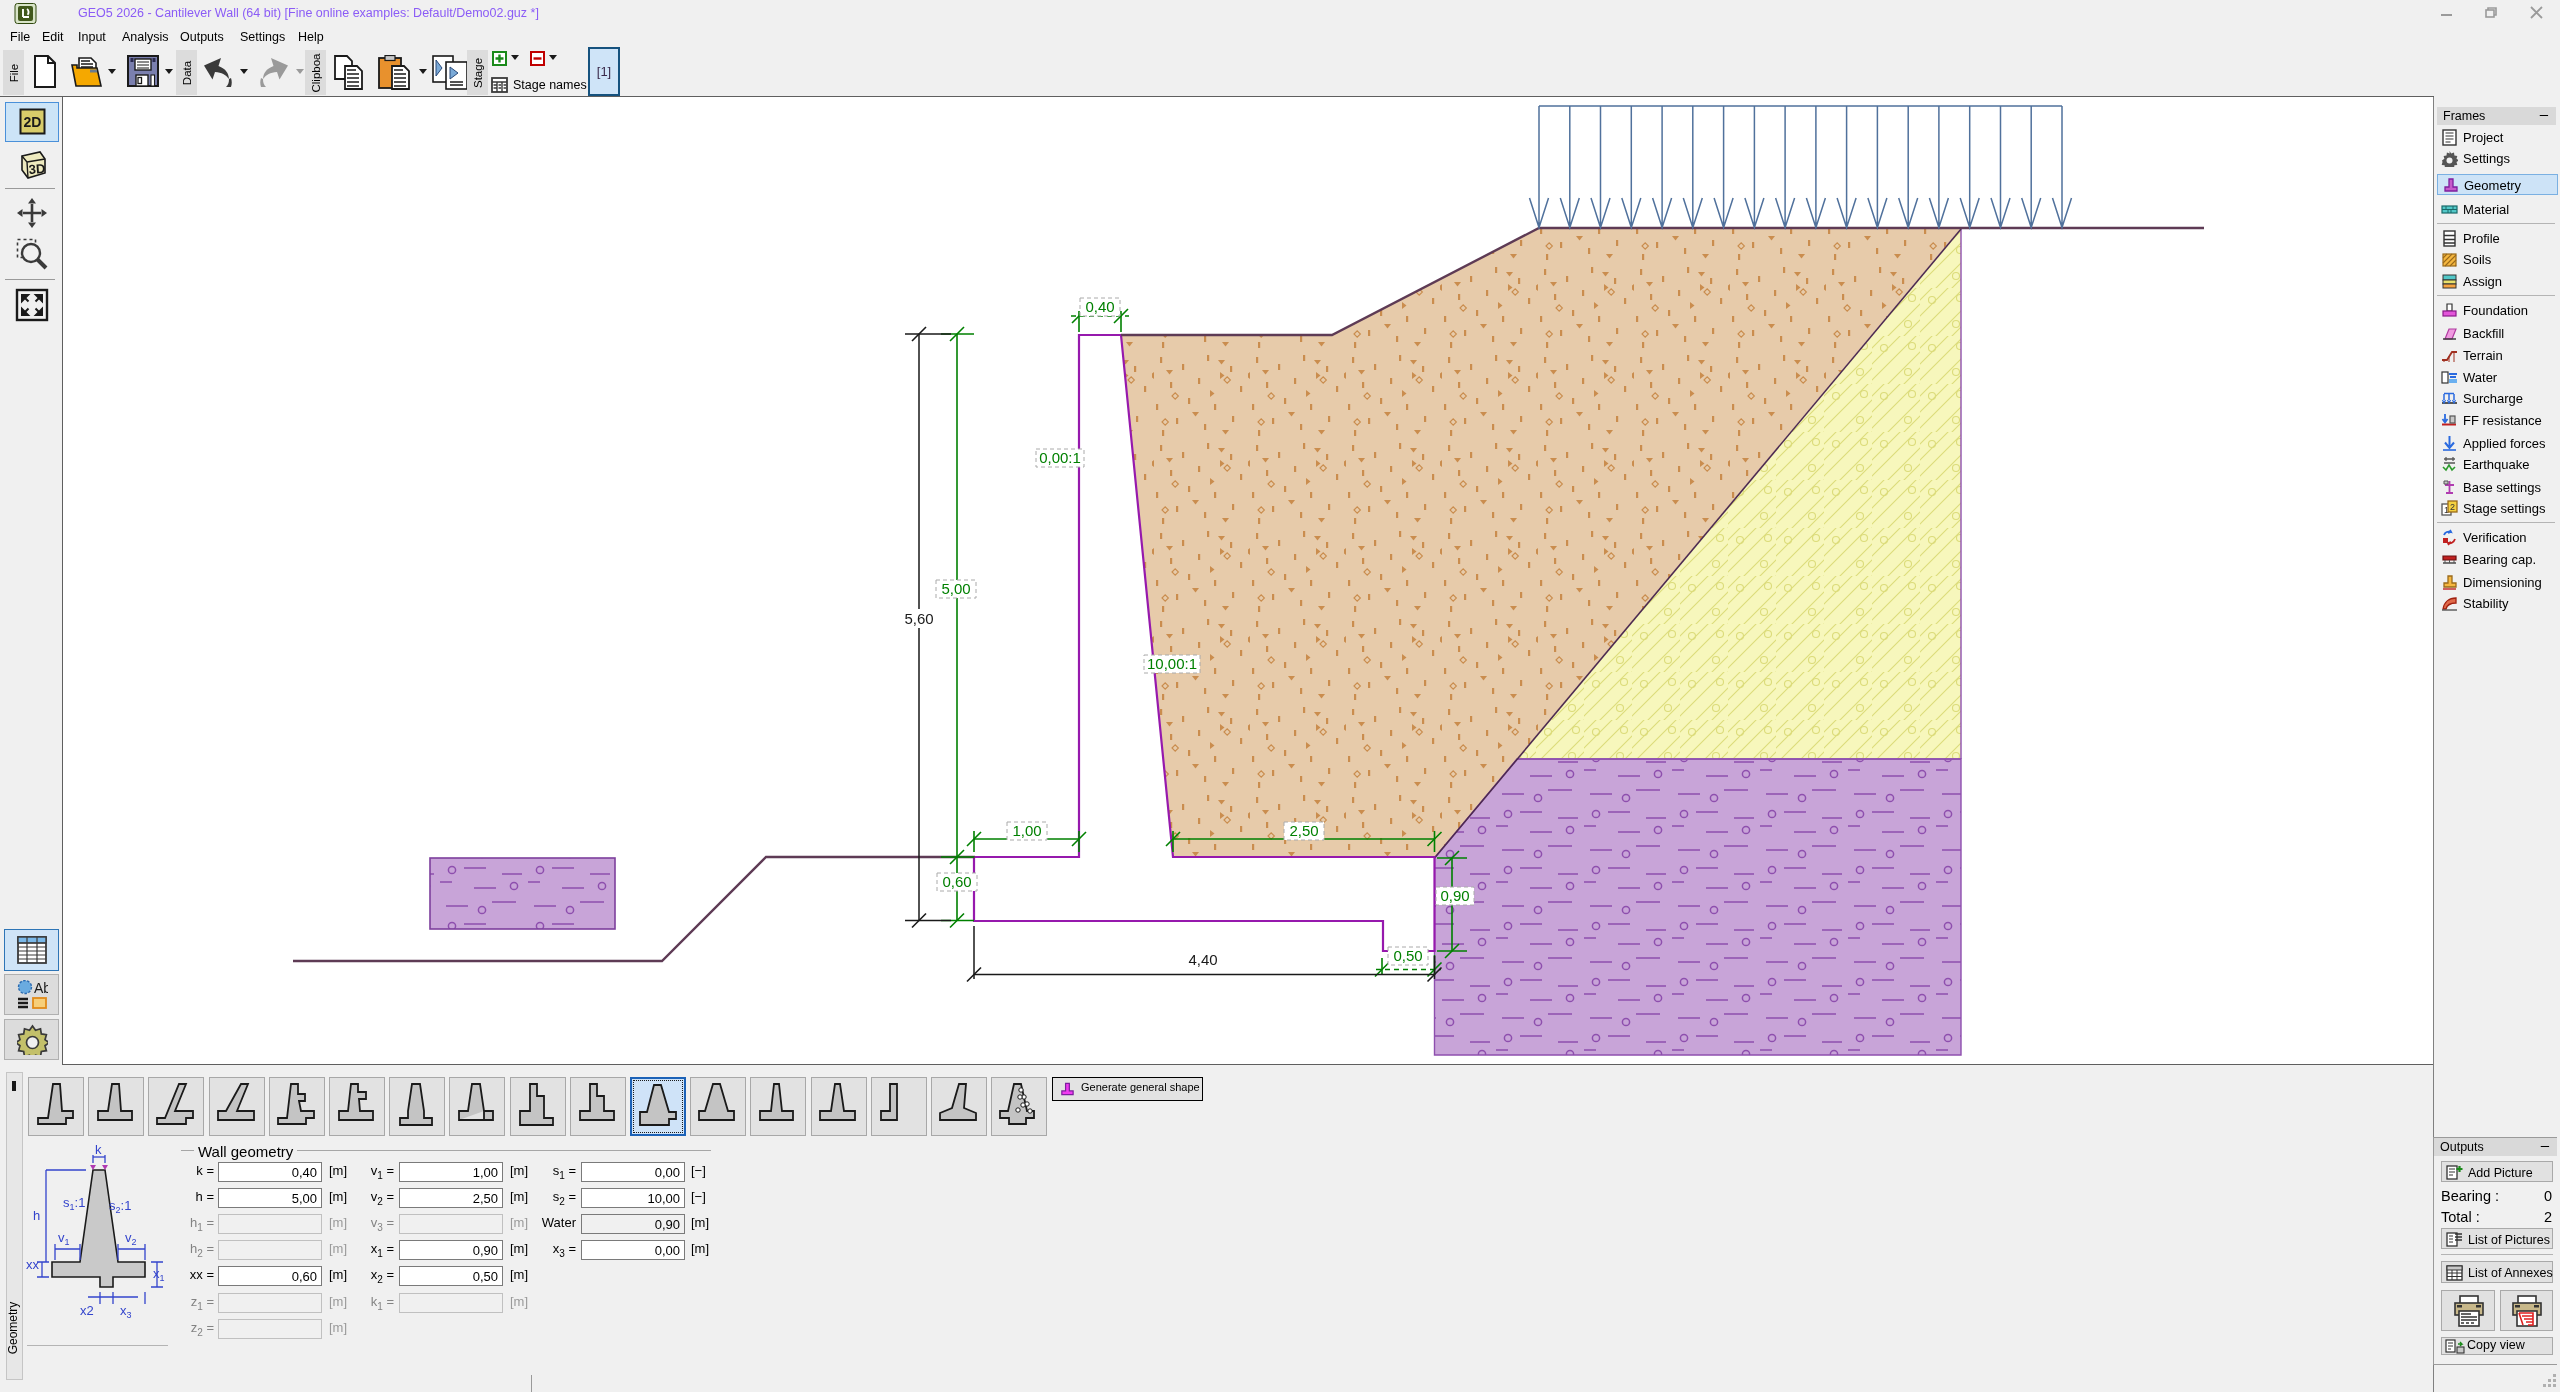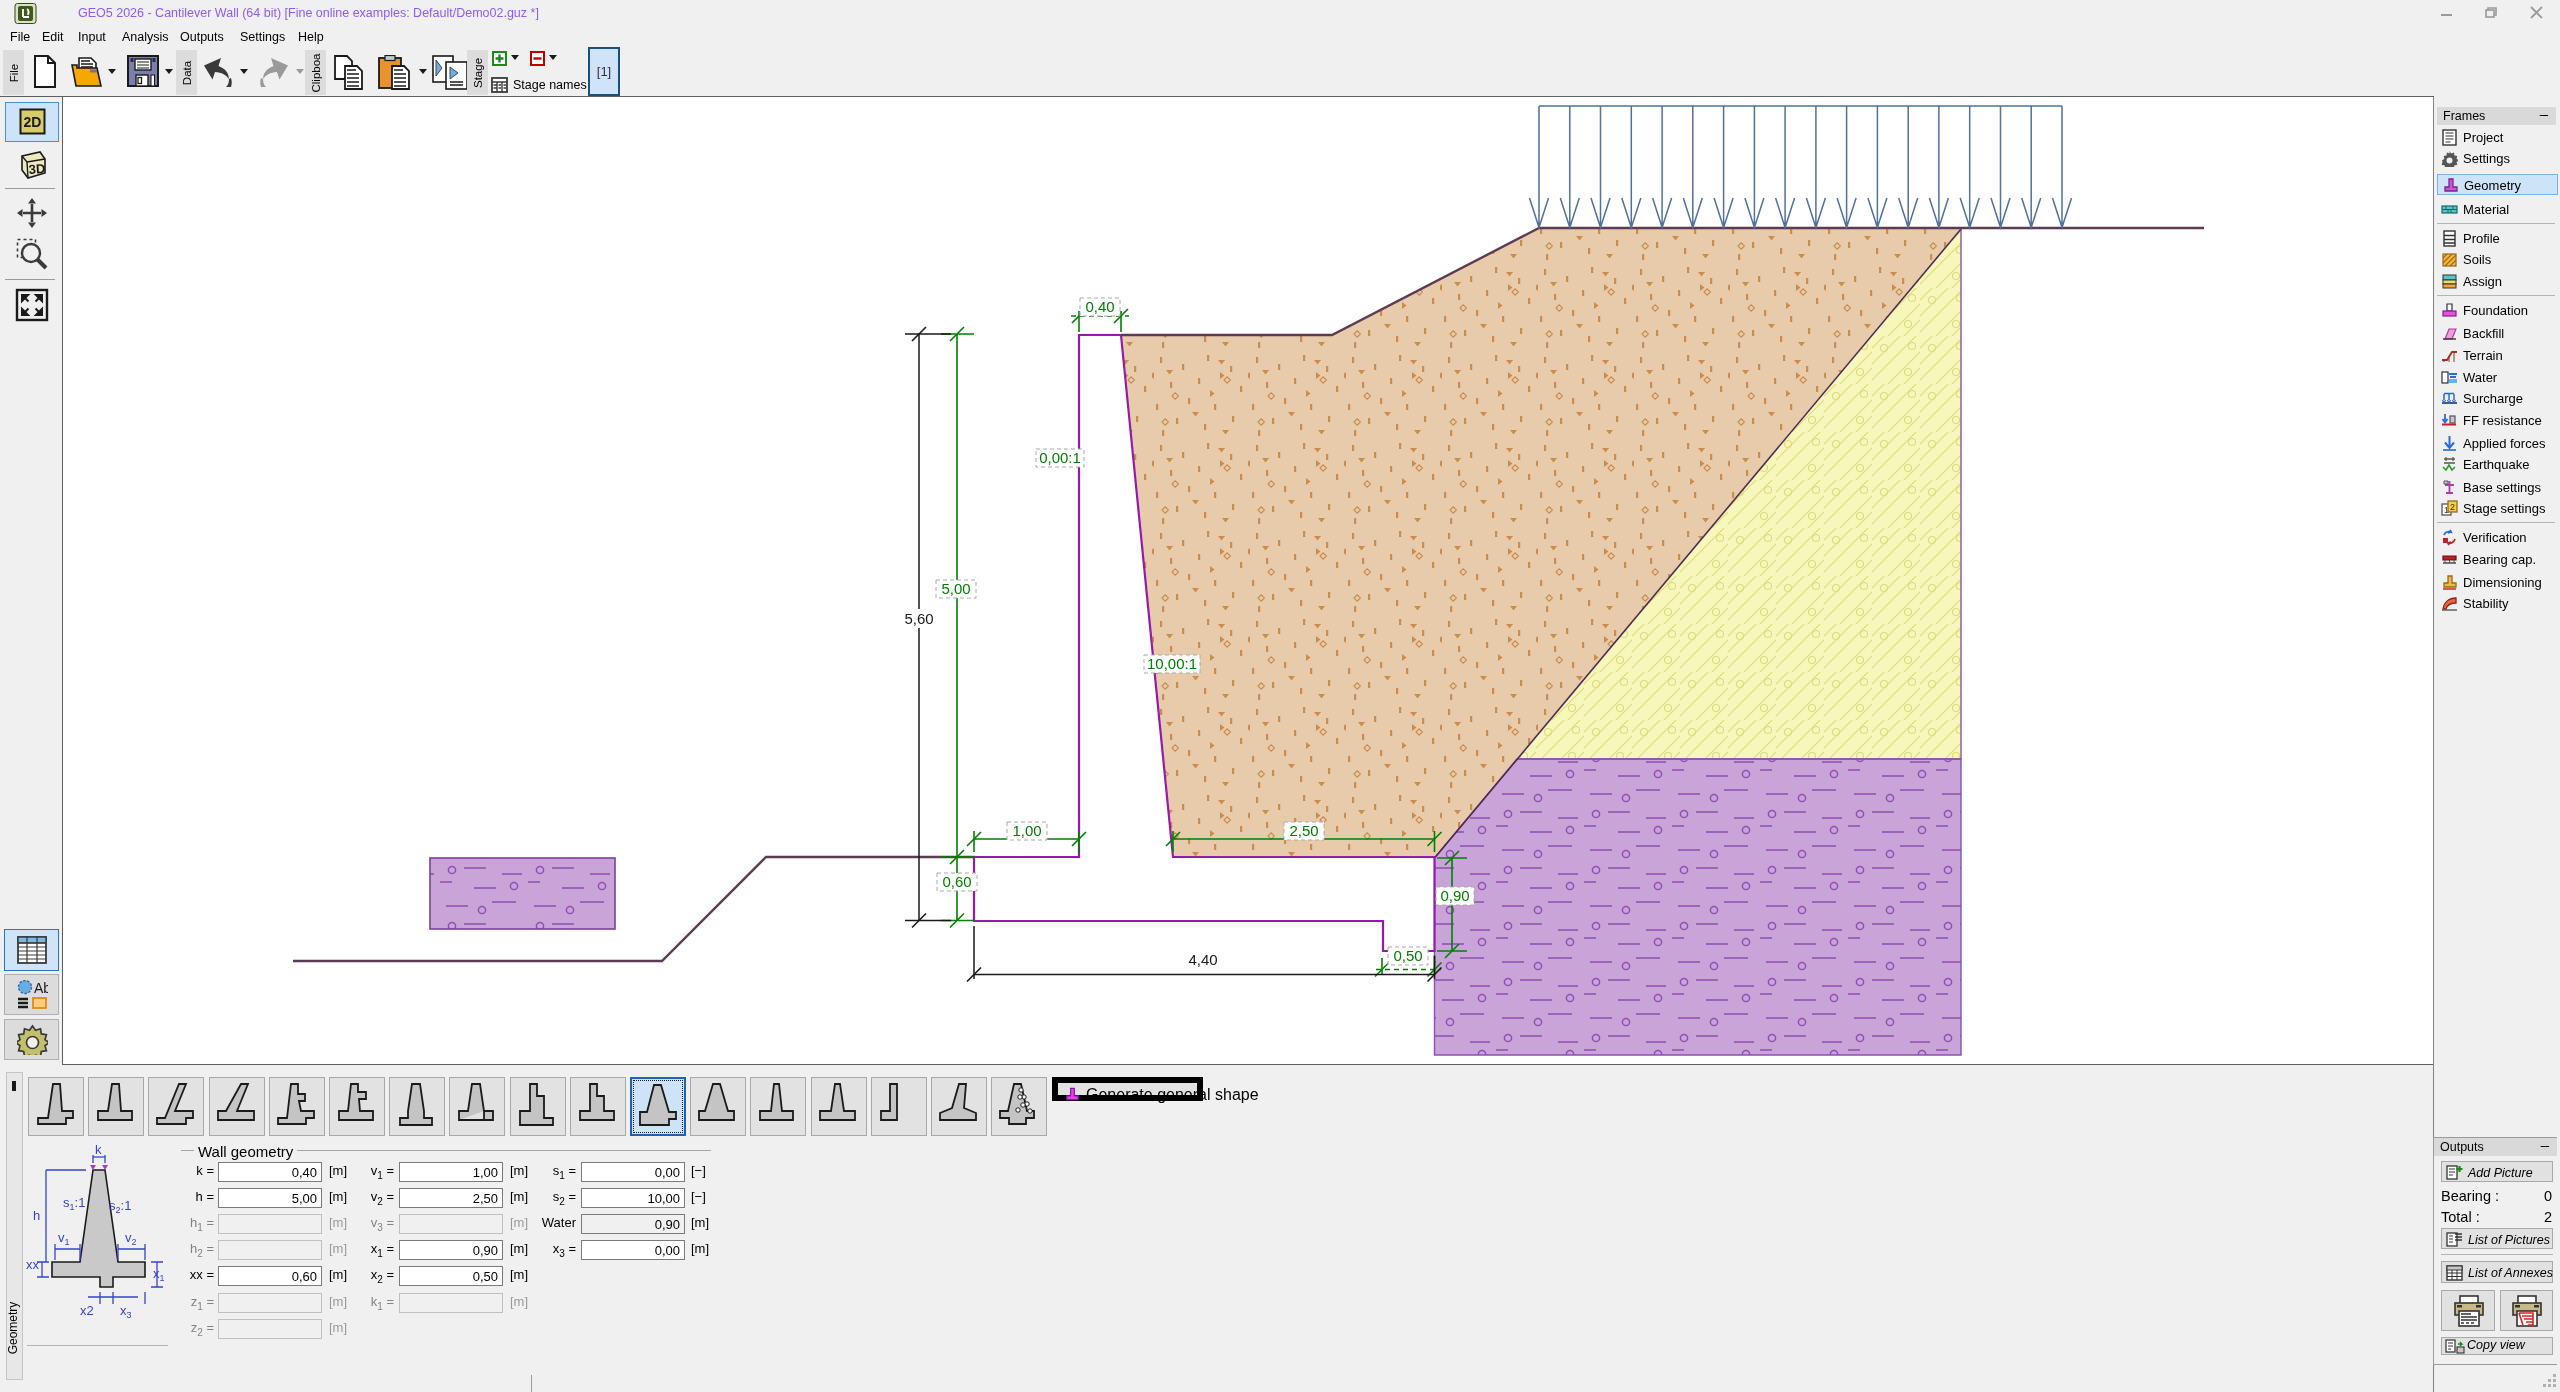--- a/index.html
+++ b/index.html
@@ -26,24 +26,24 @@
 .pheader { position:absolute; background:#d9d9d9; height:18px; font-size:12.5px; color:#000; }
 .pheader b { font-weight:normal; position:absolute; left:6px; top:2px; }
 .pheader .min { position:absolute; right:8px; top:-2px; font-size:15px; color:#000; }
 .fitem { position:absolute; left:2437px; width:121px; height:21px; font-size:13px; white-space:nowrap; }
 .fitem svg { position:absolute; left:4px; top:2px; }
 .fitem span { position:absolute; left:26px; top:3px; }
 .fsel { background:#cde3f7; border:1px solid #7ab0e2; }
 .rsep { position:absolute; left:2437px; width:118px; height:1px; background:#b4b4b4; }
 
 .obtn { position:absolute; background:#e1e1e1; border:1px solid #a9a9a9; font-size:12.5px; }
-.obtn span { position:absolute; left:26px; top:4px; white-space:nowrap;font-style:italic; }
+.obtn span { position:absolute; left:26px; top:4px; white-space:nowrap; }
 .shapebtn { position:absolute; top:1077px; width:56px; height:59px; background:#e2e2e2; border:1px solid #a8a8a8; }
 .shapesel { background:#cfe3f8; border:2px solid #1c62b7; }
-#genbtn { position:absolute; left:1052px; top:1077px; width:151px; height:24px; background:#e3e3e3; border:6px solid #000000; font-size:16px; white-space:nowrap;text-align:center; }
+#genbtn { position:absolute; left:1052px; top:1077px; width:151px; height:24px; background:#e3e3e3; border:1px solid #000000; font-size:11px; white-space:nowrap;text-align:center; }
 
 .flabel { position:absolute; font-size:13px; text-align:right; white-space:nowrap; }
 .ffield { position:absolute; width:104px; height:20px; border:1px solid #7a7a7a; background:#fff; font-size:13px; text-align:right; padding-right:4px; padding-top:2px; }
 .fdis { background:#f0f0f0; border:1px solid #c0c0c0; }
 .funit { position:absolute; font-size:13px; }
 .glabel { color:#838383; }
 sub { font-size:10px; }
 #geomtab { left:6px; top:1072px; width:17px; height:308px; background:#e7e7e7; border:1px solid #c5c5c5; }
 #geomtab .grip { position:absolute; left:5px; top:8px; width:4px; height:10px; background:#1a1a1a; }
 #geomtab .txt { position:absolute; left:-29px; top:248px; width:70px; transform:rotate(-90deg); font-size:12px; text-align:center; }

